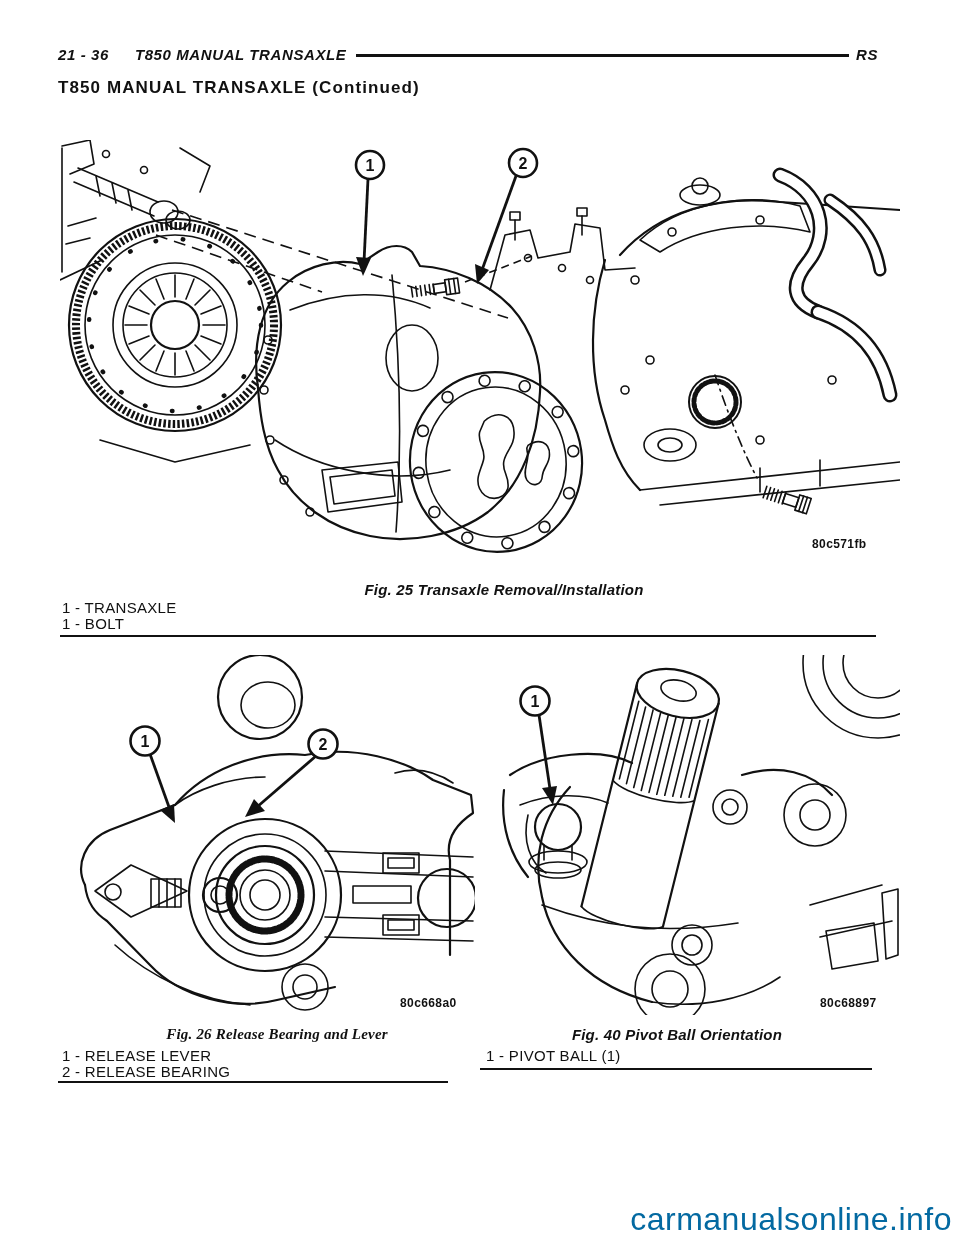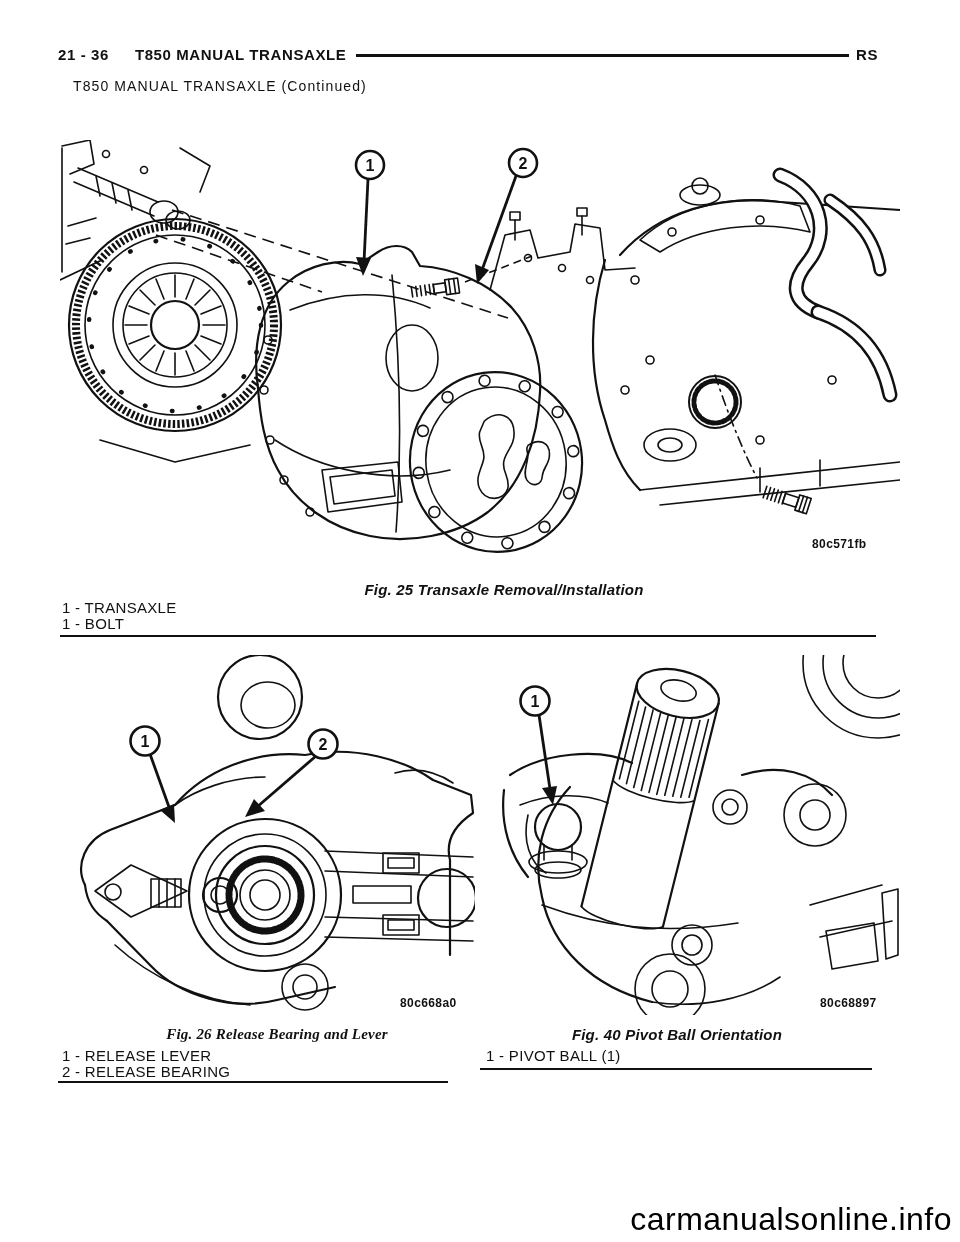--- a/index.html
+++ b/index.html
@@ -2,39 +2,39 @@
 <html><head>
 <meta charset="utf-8">
 <style>
   html,body{margin:0;padding:0;}
   body{
     width:960px;height:1242px;background:#ffffff;position:relative;overflow:hidden;
     font-family:"Liberation Sans", sans-serif;color:#111;
   }
   .abs{position:absolute;}
   
-  .header-row{top:46px;left:58px;width:820px;display:flex;align-items:center;}
+  .header-row{top:46px;left:58px;width:820px;display:flex;align-items:center;font-style:italic;}
   .hdr-text{font-weight:bold;font-size:15px;letter-spacing:0.6px;white-space:nowrap;}
   .page-num{margin-right:26px;}
   .header-rule{flex:1;height:3px;background:#111;margin:2px 7px 0 10px;}
-  .subheader{top:78px;left:58px;font-weight:normal;font-size:14px;letter-spacing:1.1px;margin-left:15px;}
+  .subheader{top:78px;left:58px;font-weight:bold;font-size:17px;letter-spacing:1.1px;}
   
   .fig-caption{font-weight:bold;font-style:italic;font-size:15px;text-align:center;letter-spacing:0.2px;}
   .caption-25{top:581px;left:0;width:936px;padding-left:36px;}
   .caption-26{top:1026px;left:67px;width:420px;font-family:Liberation Serif, serif;}
   .caption-27{top:1026px;left:472px;width:410px;}
   .legend{font-size:15px;line-height:16px;letter-spacing:0.3px;}
   .legend-25{top:600px;left:62px;}
   .legend-26{top:1048px;left:62px;}
   .legend-27{top:1048px;left:486px;}
   .rule{background:#111;height:2px;}
   .rule-25{top:635px;left:60px;width:816px;}
   .rule-26{top:1081px;left:58px;width:390px;}
   .rule-27{top:1068px;left:480px;width:392px;}
-  .watermark{right:8px;bottom:4px;font-size:32px;color:#000000;letter-spacing:0.5px;}
+  .watermark{right:8px;bottom:4px;font-size:32px;color:#0369a1;letter-spacing:0.5px;}
   svg{display:block;}
   .lw{stroke:#111;fill:none;stroke-width:1.6;stroke-linecap:round;stroke-linejoin:round;}
   .lw2{stroke:#111;fill:none;stroke-width:2.2;stroke-linecap:round;stroke-linejoin:round;}
   .callout-circle{stroke:#111;stroke-width:2.6;fill:#fff;}
   .callout-num{font-family:"Liberation Sans",sans-serif;font-weight:bold;font-size:16px;fill:#111;text-anchor:middle;}
   .arrow{stroke:#111;stroke-width:2.8;fill:none;}
   .ahead{fill:#111;stroke:none;}
   .figcode{font-family:"Liberation Sans",sans-serif;font-weight:bold;font-size:12px;fill:#111;letter-spacing:0.4px;}
 </style>
 </head>

